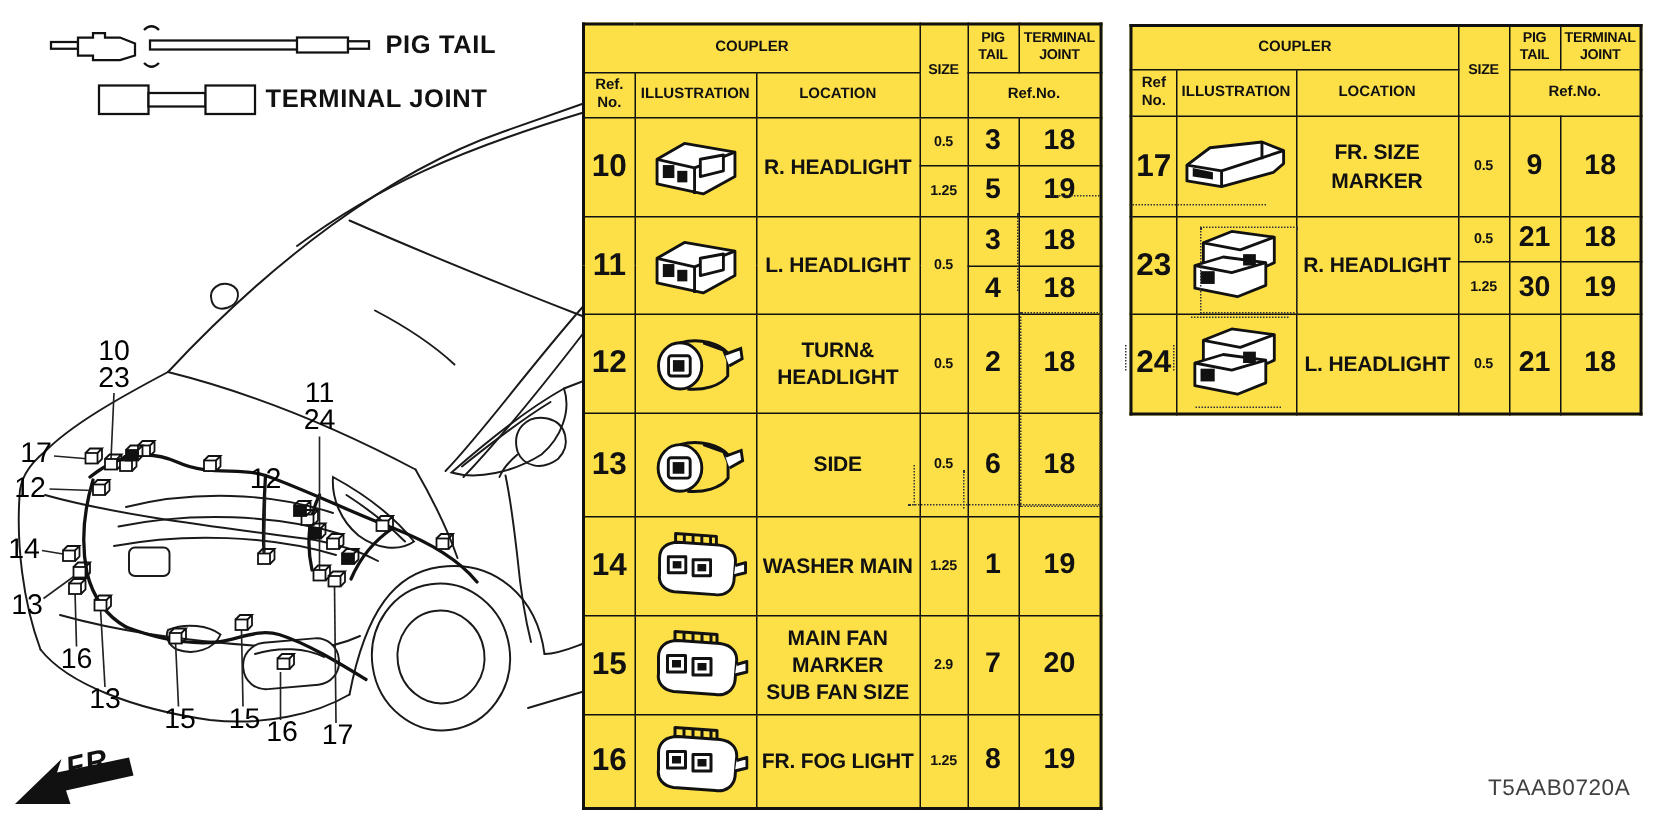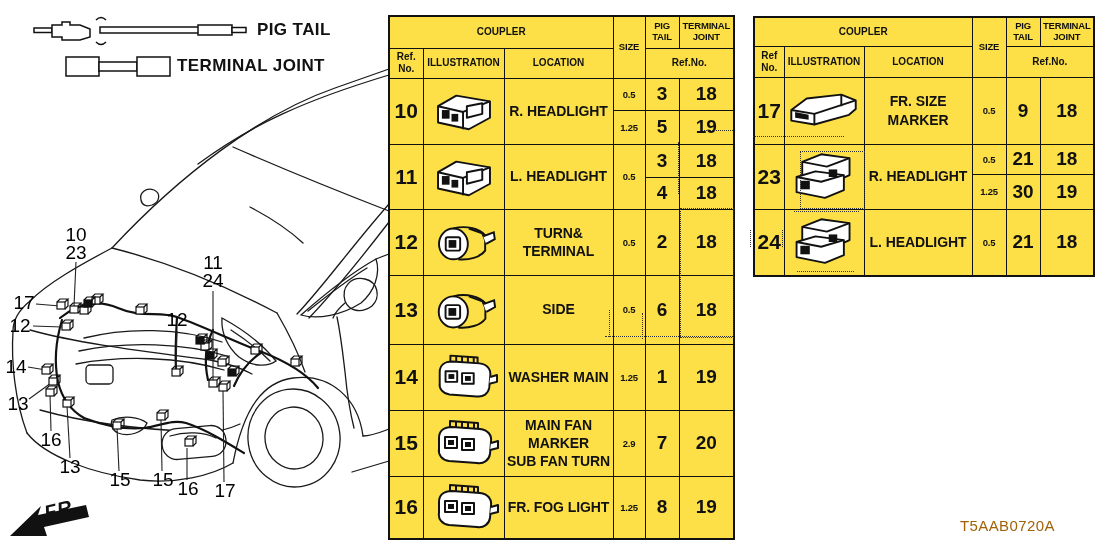--- a/index.html
+++ b/index.html
@@ -5,21 +5,21 @@
   html,body{margin:0;padding:0;background:#fff}
   .stage{position:relative;width:1108px;height:554px;background:#fff;overflow:hidden;
          font-family:"Liberation Sans",sans-serif;color:#111}
   .art{position:absolute;left:0;top:0}
   .lgd{position:absolute;font-weight:bold;font-size:17px;letter-spacing:.4px;white-space:nowrap}
   .lgd.pig{left:257px;top:20px}
   .lgd.tj{left:177px;top:56px}
   .co{position:absolute;width:28px;text-align:center;font-size:19px;line-height:19px;color:#000}
   .fr{position:absolute;left:44px;top:498px;font-size:20px;font-weight:bold;font-style:italic;
       transform:rotate(-13deg);letter-spacing:1px}
-  .code{position:absolute;left:960px;top:517px;font-size:15px;letter-spacing:.4px;color:#a16207}
+  .code{position:absolute;left:992px;top:517px;font-size:15px;letter-spacing:.4px;color:#404040}
   table.pt{position:absolute;border-collapse:collapse;table-layout:fixed;background:#fde047;
            border:2.5px solid #111}
   table.pt td{border:1.6px solid #111;padding:0;text-align:center;vertical-align:middle;overflow:hidden}
   .t1{left:388px;top:15px;width:346px}
   .t2{left:753px;top:16px;width:340px}
   .hc{font-size:10px;font-weight:bold;line-height:1.2}
   .sh{font-size:9.5px;font-weight:bold;letter-spacing:-.2px;line-height:1.15}
   .ref{font-size:21px;font-weight:bold}
   .num{font-size:19px;font-weight:bold}
   .sz{font-size:9.5px;font-weight:bold;letter-spacing:-.2px}
@@ -276,21 +276,21 @@
     </tr>
     <tr style="height:66px">
       <td class="ref">12</td>
       <td>
             <svg class="cp" width="68" height="50" viewBox="0 0 70 52">
               <use href="#cpB"></use>
             </svg>
           </td>
       <td class="loc">
             <div>TURN&amp;</div>
-            <div>TERMINAL</div>
+            <div>HEADLIGHT</div>
           </td>
       <td class="sz">0.5</td>
       <td class="num">2</td>
       <td class="num">18</td>
     </tr>
     <tr style="height:69px">
       <td class="ref">13</td>
       <td>
             <svg class="cp" width="68" height="52" viewBox="0 0 70 52">
               <use href="#cpB"></use>
@@ -319,21 +319,21 @@
     </tr>
     <tr style="height:66px">
       <td class="ref">15</td>
       <td>
             <svg class="cp" width="70" height="52" viewBox="0 0 70 52">
               <use href="#cpC"></use>
             </svg>
           </td>
       <td class="loc">
             <div>MAIN FAN MARKER</div>
-            <div>SUB FAN TURN</div>
+            <div>SUB FAN SIZE</div>
           </td>
       <td class="sz">2.9</td>
       <td class="num">7</td>
       <td class="num">20</td>
     </tr>
     <tr style="height:63px">
       <td class="ref">16</td>
       <td>
             <svg class="cp" width="70" height="52" viewBox="0 0 70 52">
               <use href="#cpC"></use>

